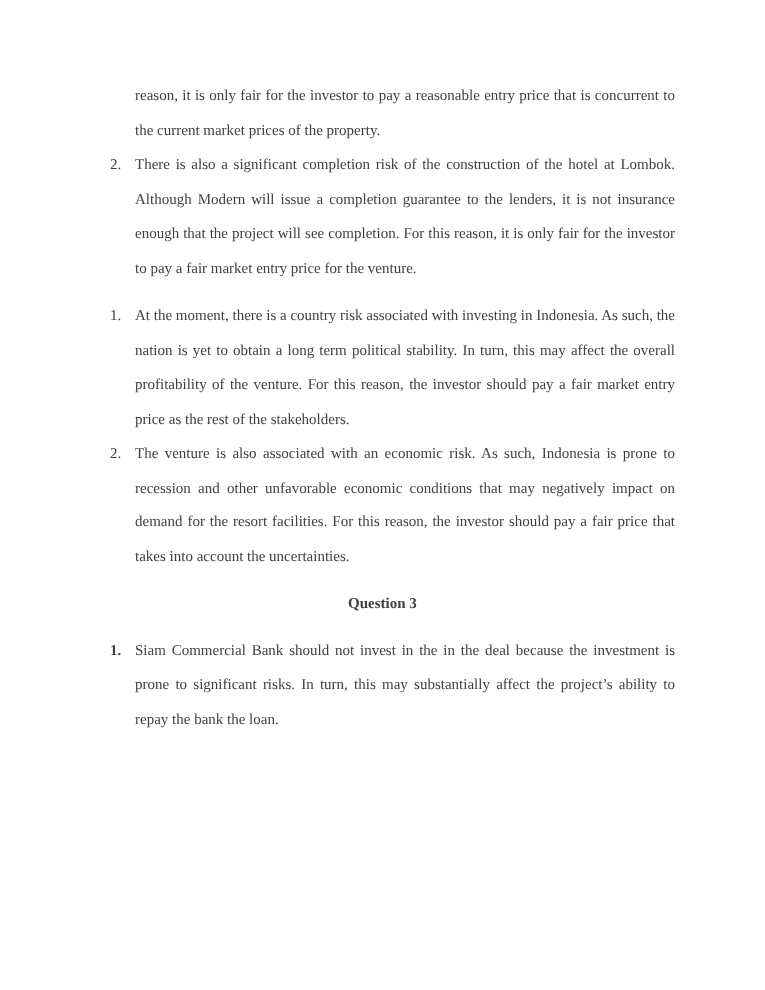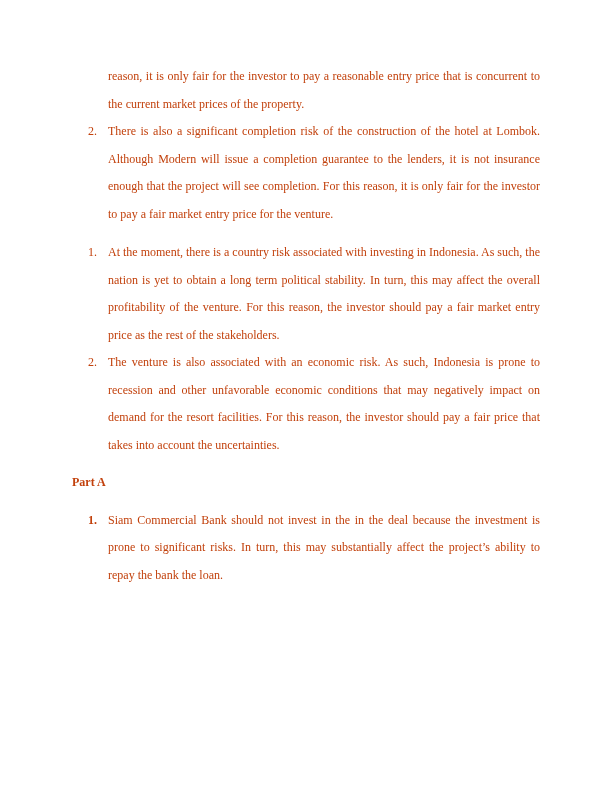--- a/index.html
+++ b/index.html
@@ -5,21 +5,21 @@
   * { margin: 0; padding: 0; box-sizing: border-box; }
   html, body { background: #ffffff; }
   .page {
     position: relative;
     width: 612px;
     height: 792px;
     background: #ffffff;
     font-family: "Liberation Serif", "DejaVu Serif", serif;
     font-size: 12px;
     line-height: 27.5px;
-    color: #c2410c;
+    color: #404040;
     padding: 63px 72px 0 72px;
     overflow: hidden;
   }
   .cont-para {
     padding-left: 36px;
     text-align: justify;
   }
   .list-item {
     position: relative;
     padding-left: 36px;
@@ -66,21 +66,21 @@
   <div class="list-item mt11">
     <span class="num">1.</span>
     <span>At the moment, there is a country risk associated with investing in Indonesia. As such, the nation is yet to obtain a long term political stability. In turn, this may affect the overall profitability of the venture. For this reason, the investor should pay a fair market entry price as the rest of the stakeholders.</span>
   </div>
 
   <div class="list-item">
     <span class="num">2.</span>
     <span>The venture is also associated with an economic risk. As such, Indonesia is prone to recession and other unfavorable economic conditions that may negatively impact on demand for the resort facilities. For this reason, the investor should pay a fair price that takes into account the uncertainties.</span>
   </div>
 
+  <p class="heading-center">Question 3</p>
 
-  <p class="heading-left">Part A</p>
 
   <div class="list-item mt10">
     <span class="num num-bold">1.</span>
     <span>Siam Commercial Bank should not invest in the in the deal because the investment is prone to significant risks. In turn, this may substantially affect the project’s ability to repay the bank the loan.</span>
   </div>
 
 </div>
 
 </body></html>

